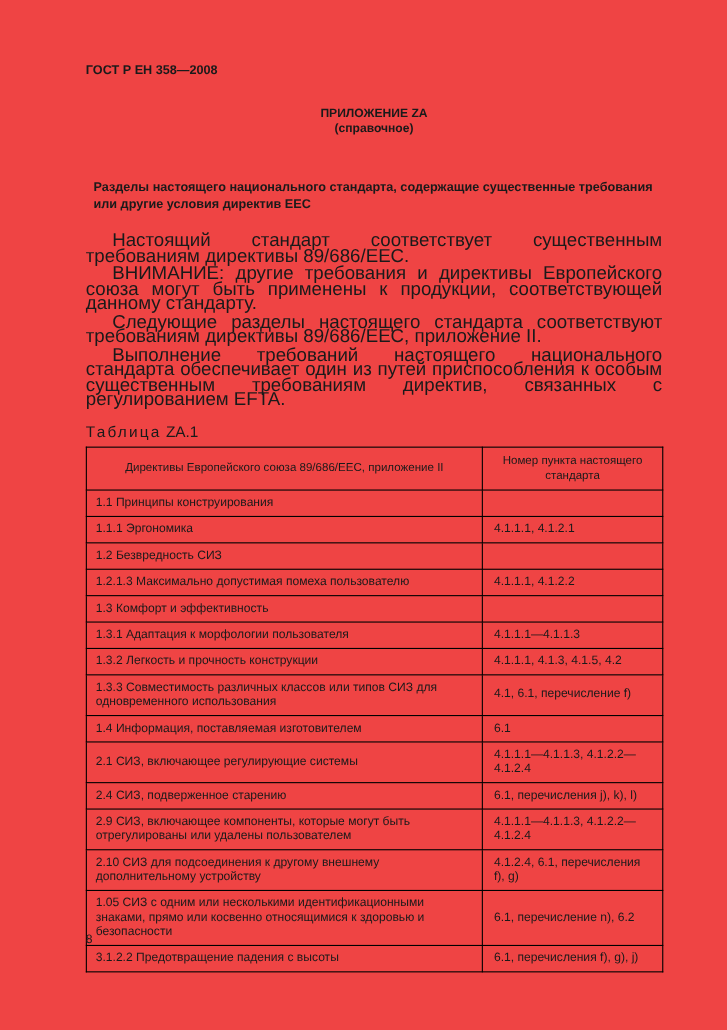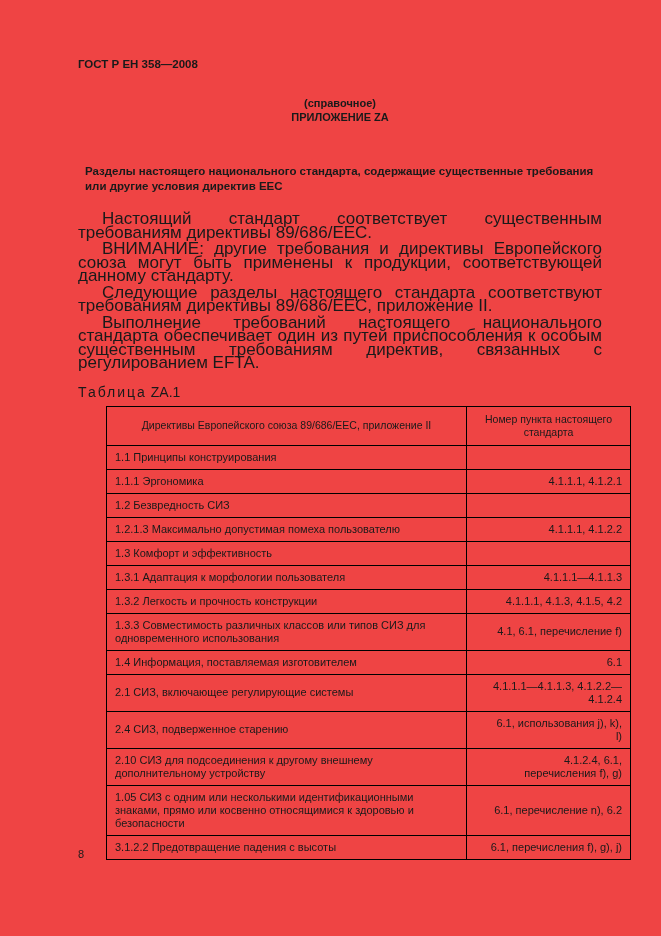--- a/index.html
+++ b/index.html
@@ -53,21 +53,20 @@
     font-size: 14px;
     margin: 14px 0 6px 0;
   }
   .table-label .spaced {
     letter-spacing: 2px;
   }
   table.req-table {
     border-collapse: collapse;
     width: 524px;
     table-layout: fixed;
-    margin-left: 28px;
   }
   table.req-table th,
   table.req-table td {
     border: 1px solid #000000;
     font-size: 11px;
     line-height: 13px;
     vertical-align: middle;
     padding: 5px 8px;
   }
   table.req-table th {
@@ -75,41 +74,41 @@
     font-size: 10.5px;
     text-align: center;
     padding: 6px 10px;
   }
   table.req-table col.c1 { width: 360px; }
   table.req-table col.c2 { width: 164px; }
   table.req-table td.directive {
     text-align: left;
   }
   table.req-table td.clause {
-    text-align: right;
-    padding-left: 23px;
+    text-align: left;
+    padding-left: 10px;
   }
   .page-number {
     position: absolute;
     left: 78px;
     top: 848px;
     font-size: 11px;
   }
 </style>
 </head>
 <body>
 
 <div class="sheet">
   <div class="content">
 
     <div class="doc-header">ГОСТ Р ЕН 358—2008</div>
 
     <div class="appendix">
+      <div>ПРИЛОЖЕНИЕ ZA</div>
       <div>(справочное)</div>
-      <div>ПРИЛОЖЕНИЕ ZA</div>
     </div>
 
     <div class="section-title">Разделы настоящего национального стандарта, содержащие существенные требования или другие условия директив ЕЕС</div>
 
     <p class="para">Настоящий стандарт соответствует существенным требованиям директивы 89/686/ЕЕС.</p>
     <p class="para">ВНИМАНИЕ: другие требования и директивы Европейского союза могут быть применены к продукции, соответствующей данному стандарту.</p>
     <p class="para">Следующие разделы настоящего стандарта соответствуют требованиям директивы 89/686/ЕЕС, приложение II.</p>
     <p class="para">Выполнение требований настоящего национального стандарта обеспечивает один из путей приспособления к особым существенным требованиям директив, связанных с регулированием EFTA.</p>
 
     <div class="table-label">
@@ -164,21 +163,25 @@
           <tr>
             <td class="directive">1.4  Информация, поставляемая изготовителем</td>
             <td class="clause">6.1</td>
           </tr>
           <tr>
             <td class="directive">2.1  СИЗ, включающее регулирующие системы</td>
             <td class="clause">4.1.1.1—4.1.1.3, 4.1.2.2—4.1.2.4</td>
           </tr>
           <tr>
             <td class="directive">2.4  СИЗ, подверженное старению</td>
-            <td class="clause">6.1, использования j), k), l)</td>
+            <td class="clause">6.1, перечисления j), k), l)</td>
+          </tr>
+          <tr>
+            <td class="directive">2.9  СИЗ, включающее компоненты, которые могут быть отрегулированы или удалены пользователем</td>
+            <td class="clause">4.1.1.1—4.1.1.3, 4.1.2.2—4.1.2.4</td>
           </tr>
           <tr>
             <td class="directive">2.10  СИЗ для подсоединения к другому внешнему дополнительному устройству</td>
             <td class="clause">4.1.2.4, 6.1, перечисления f), g)</td>
           </tr>
           <tr>
             <td class="directive">1.05  СИЗ с одним или несколькими идентификационными знаками, прямо или косвенно относящимися к здоровью и безопасности</td>
             <td class="clause">6.1, перечисление n), 6.2</td>
           </tr>
           <tr>

